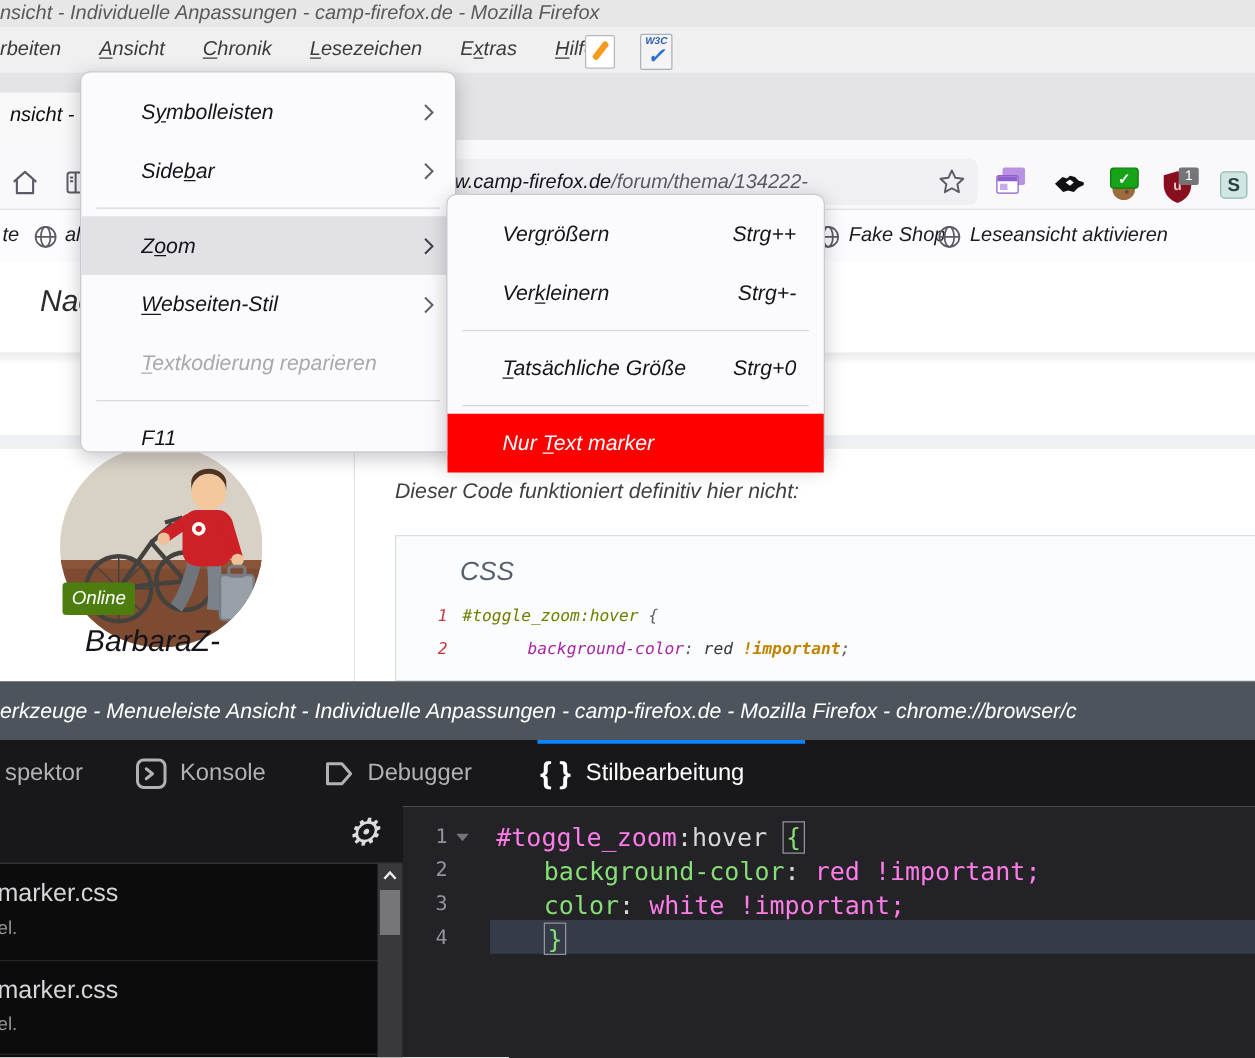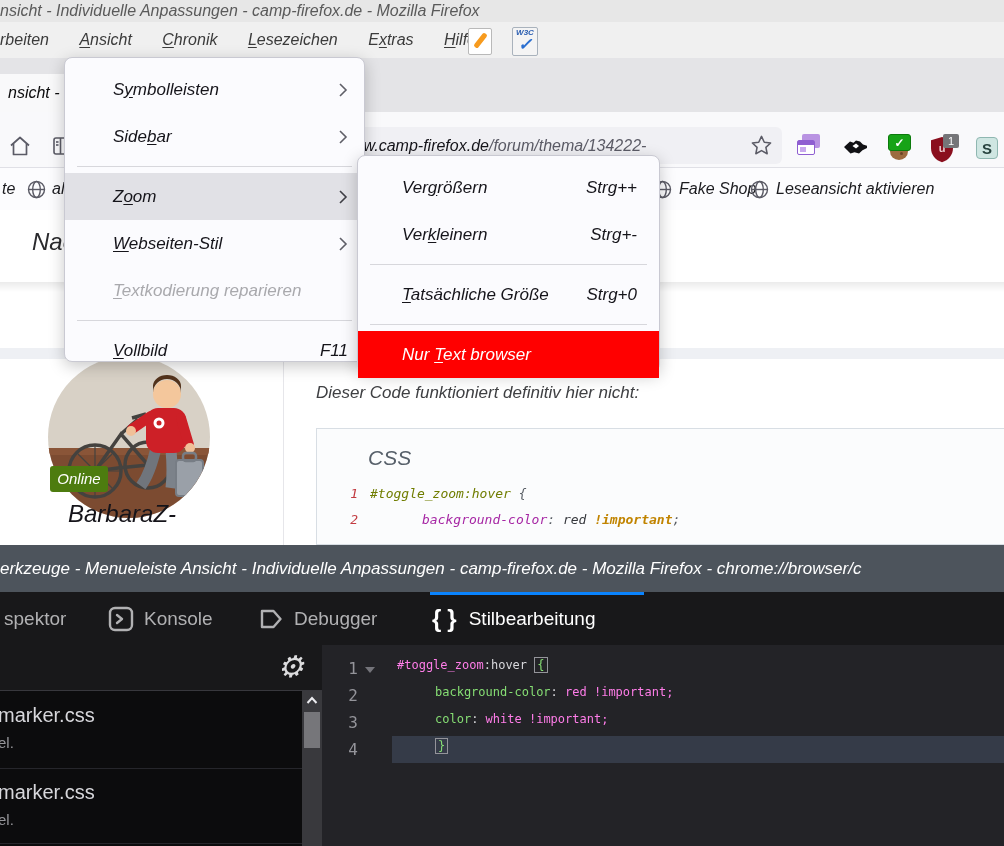--- a/index.html
+++ b/index.html
@@ -51,21 +51,21 @@
   .dt-body{left:0;top:645px;width:1004px;height:201px;background:#232327;}
   .se-side{left:0;top:645px;width:322px;height:201px;background:#0c0c0d;}
   .se-toolbar{left:0;top:645px;width:322px;height:46px;background:#18181a;border-bottom:1px solid #38383d;box-sizing:border-box;}
   .se-file{position:absolute;left:0;width:302px;border-bottom:1px solid #26262b;}
   .se-file .t{font-size:20px;color:#d7d7db;white-space:nowrap;}
   .se-file .s{font-size:15px;color:#96969a;white-space:nowrap;margin-top:7px;}
   .se-scroll{left:302px;top:691px;width:20px;height:155px;background:#39393d;}
   .se-thumb{left:304px;top:712px;width:16px;height:36px;background:#76767a;}
   .ed-gutter-num{position:absolute;width:28px;text-align:right;color:#94949a;
     font-family:"DejaVu Sans Mono",monospace;font-size:16px;}
-  .ed-line{position:absolute;left:397px;font-family:"DejaVu Sans Mono",monospace;font-size:12px;
+  .ed-line{position:absolute;left:397px;font-family:"DejaVu Sans Mono",monospace;font-size:20px;
     white-space:pre;color:#d7d7db;}
   .ed-activeline{left:392px;top:736px;width:612px;height:27px;background:#353b48;}
   .tk-pink{color:#ff7de9;} .tk-green{color:#86de74;} .tk-plain{color:#d7d7db;}
   .bb{border:1px solid #94949a;padding:0 2px;color:#86de74;}
   .fold{width:0;height:0;border-left:5px solid transparent;border-right:5px solid transparent;
     border-top:6px solid #74747a;}
   
   .panel{background:#fbfbfe;border:1px solid #c9c9d2;border-radius:8px;
     box-shadow:0 4px 16px rgba(0,0,0,.22);box-sizing:border-box;z-index:50;}
   .mitem{position:relative;height:47px;display:flex;align-items:center;
@@ -342,38 +342,37 @@
           <svg width="10" height="16" viewBox="0 0 10 16" fill="none" stroke="#5f5f68" stroke-width="1.6">
             <path d="M2 2 L8 8 L2 14"></path>
           </svg>
         </span>
     </div>
     <div class="mitem disabled">
       <span class="lbl"><span></span><span class="ak">T</span><span>extkodierung reparieren</span></span>
     </div>
     <div class="msep"></div>
     <div class="mitem">
-      <span class="lbl"><span></span><span class="ak">V</span><span>ollbild</span></span>
       <span class="sc" style="margin-right:0;">F11</span>
     </div>
   </div>
 
   <div class="abs panel" style="left:357px;top:155px;width:303px;height:217px;padding-top:8px;">
     <div class="mitem" style="padding-left:44px;">
       <span class="lbl"><span>Ver</span><span class="ak">g</span><span>rößern</span></span>
       <span class="sc" style="margin-right:6px;">Strg++</span>
     </div>
     <div class="mitem" style="padding-left:44px;">
       <span class="lbl"><span>Ver</span><span class="ak">k</span><span>leinern</span></span>
       <span class="sc" style="margin-right:6px;">Strg+-</span>
     </div>
     <div class="msep"></div>
     <div class="mitem" style="padding-left:44px;">
       <span class="lbl"><span></span><span class="ak">T</span><span>atsächliche Größe</span></span>
       <span class="sc" style="margin-right:6px;">Strg+0</span>
     </div>
     <div class="msep"></div>
     <div class="mitem red" style="padding-left:44px;">
-      <span class="lbl"><span>Nur </span><span class="ak">T</span><span>ext browser</span></span>
+      <span class="lbl"><span>Nur </span><span class="ak">T</span><span>ext marker</span></span>
     </div>
   </div>
 
 </div>
 
 </body></html>

